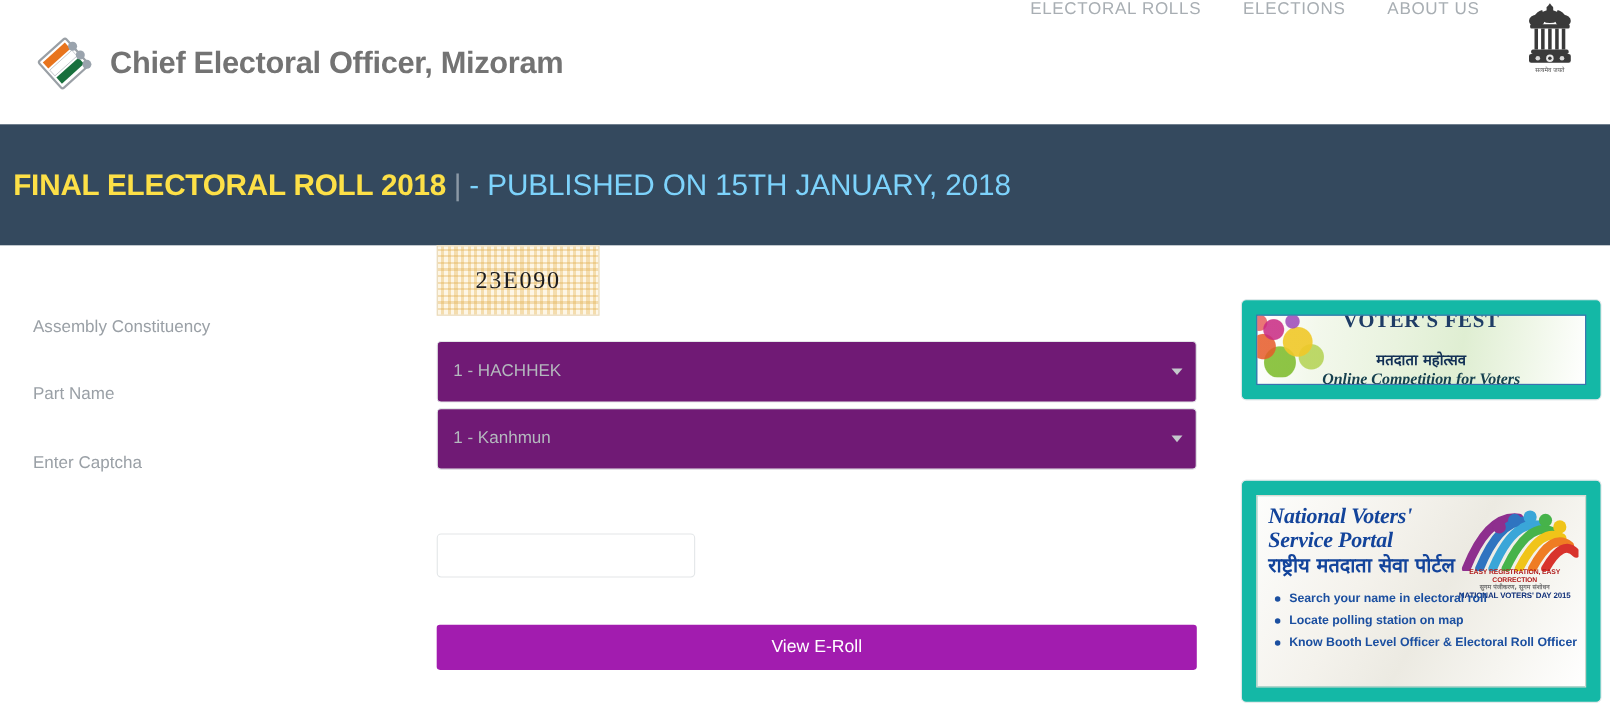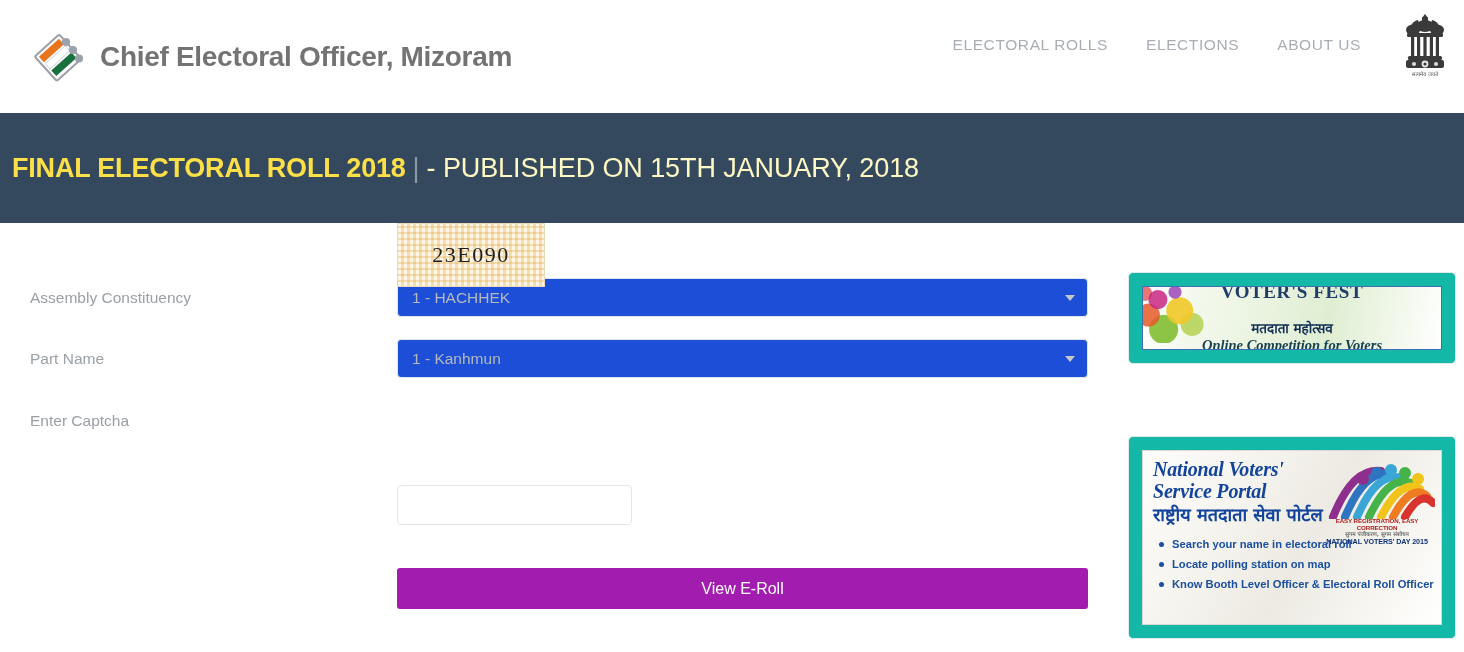--- a/index.html
+++ b/index.html
@@ -23,23 +23,23 @@
     margin-left: 30px; gap: 14px;
   }
   .eci-logo { width: 56px; height: 56px; display: block; }
   .brand-title {
     font-size: 28px; font-weight: 700;
     color: #737373; letter-spacing: -0.3px;
     white-space: nowrap;
   }
 
   .main-nav {
-    position: absolute; right: 14px; top: 0;
+    position: absolute; right: 30px; top: 0;
     height: 89px;
-    display: flex; align-items: center; gap: 0px;
+    display: flex; gap: 0px;
   }
   .nav-link {
     font-size: 15.5px; color: #a8aeb3;
     letter-spacing: 0.6px; text-decoration: none;
     padding: 0 19px; white-space: nowrap;
     cursor: pointer;
   }
   .emblem { width: 50px; height: 68px; margin-left: 20px; display: block; }
 
   
@@ -49,40 +49,40 @@
     background: #34495e;
     display: flex; align-items: center;
   }
   .banner-inner {
     margin-left: 12px;
     display: flex; align-items: baseline;
     font-size: 27px; white-space: nowrap;
   }
   .banner-strong { color: #fde047; font-weight: 700; letter-spacing: -0.2px; }
   .banner-sep { color: #8b99a6; font-weight: 300; margin: 0 7px; }
-  .banner-sub { color: #fef9c3; font-weight: 300; letter-spacing: -0.1px; }
+  .banner-sub { color: #7dd3fc; font-weight: 300; letter-spacing: -0.1px; }
 
   
   .content { position: absolute; top: 223px; left: 0; width: 1464px; height: 429px; }
 
   .form-area { position: absolute; left: 0; top: 0; width: 1110px; }
 
   .form-label {
     position: absolute;
     font-size: 15.5px; color: #9aa0a6; font-weight: 400;
     left: 30px; white-space: nowrap;
   }
   .lbl-ac { top: 66px; }
   .lbl-part { top: 127px; }
   .lbl-captcha { top: 189px; }
 
   .select-box {
-    position: absolute; left: 397px; width: 691px; height: 39px;
-    background: #1d4ed8; border: 1px solid #e3e6e8; border-radius: 4px;
-    display: flex; align-items: center; cursor: pointer;
+    position: absolute; left: 397px; width: 691px; height: 56px;
+    background: #701a75; border: 1px solid #e3e6e8; border-radius: 4px;
+    display: flex; align-items: center; cursor: pointer; margin-top: 32px;
   }
   .sel-ac { top: 55px; }
   .sel-part { top: 116px; }
   .select-value {
     font-size: 15.5px; color: #b4b9be; padding-left: 14px;
     flex: 1; white-space: nowrap; overflow: hidden;
   }
   .select-arrow {
     width: 0; height: 0;
     border-left: 5px solid transparent;

